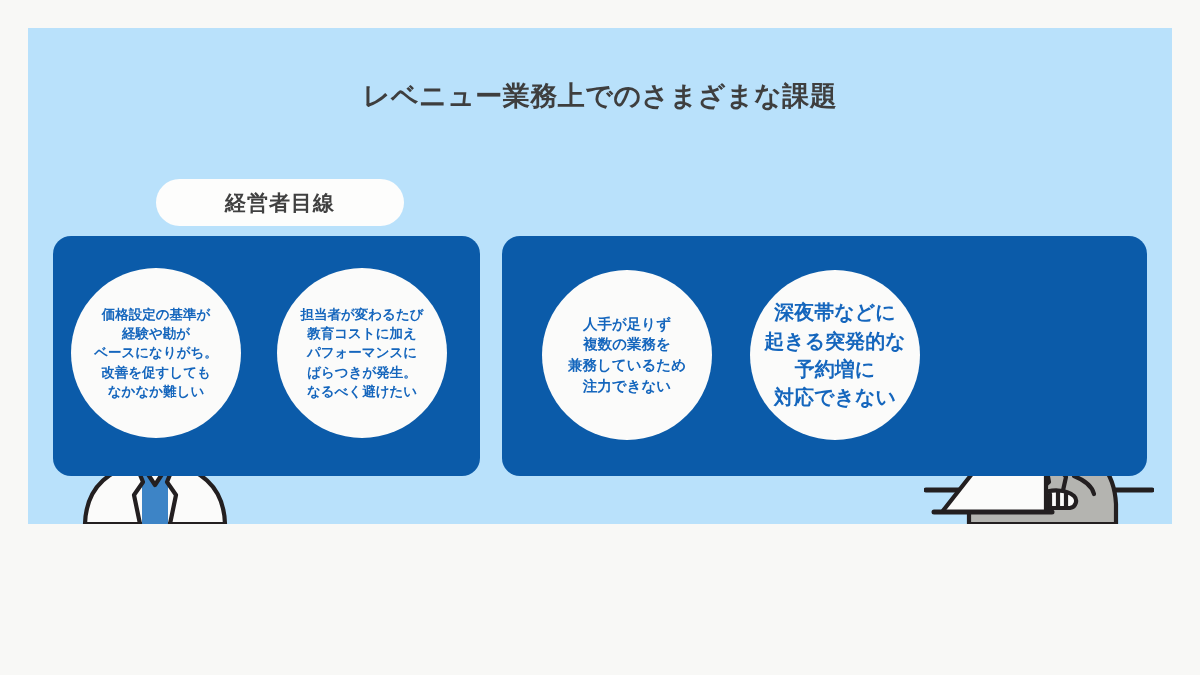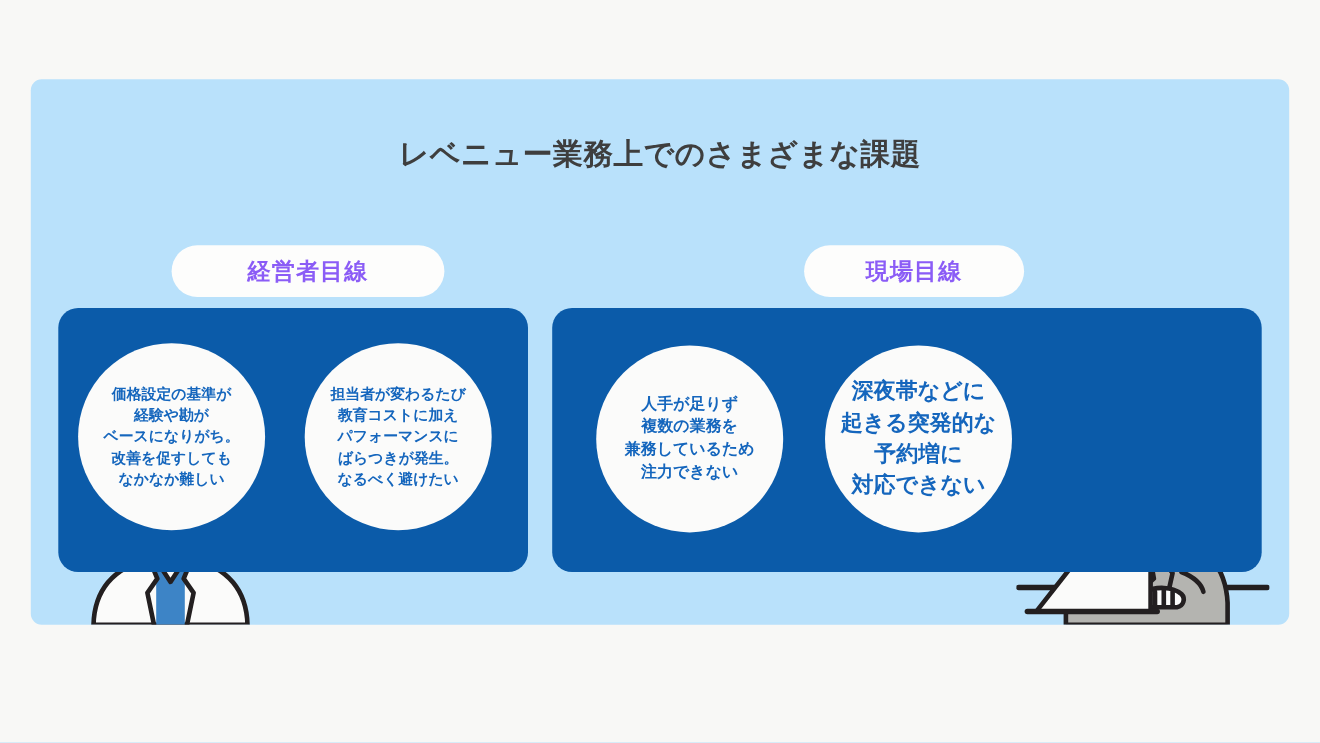--- a/index.html
+++ b/index.html
@@ -14,23 +14,22 @@
     overflow: hidden;
   }
 
   .slide {
     position: absolute;
     left: 28px;
     top: 28px;
     width: 1144px;
     height: 496px;
     background: #b9e1fb;
-    border-radius: 10px;
+    border-radius: 0;
     overflow: hidden;
-    margin-top: 44px;
   }
 
   
   .slide-title {
     position: absolute;
     top: 50px;
     left: 0;
     width: 100%;
     text-align: center;
     font-size: 27px;
@@ -41,21 +40,21 @@
 
   
   .pill {
     position: absolute;
     height: 47px;
     background: #fdfdfc;
     border-radius: 24px;
     display: flex;
     align-items: center;
     justify-content: center;
-    color: #8b5cf6;
+    color: #404040;
     font-size: 21px;
     font-weight: 700;
     letter-spacing: 1px;
     z-index: 4;
   }
   .pill-left  { left: 128px; top: 151px; width: 248px; }
   .pill-right { left: 703px; top: 151px; width: 200px; }
 
   
   .panel {
@@ -125,23 +124,20 @@
 なかなか難しい</span>
   </div>
   <div class="bubble b2">
     <span class="lines">担当者が変わるたび
 教育コストに加え
 パフォーマンスに
 ばらつきが発生。
 なるべく避けたい</span>
   </div>
 
-  <div class="pill pill-right">
-    <span>現場目線</span>
-  </div>
   <div class="panel panel-right"></div>
 
   <div class="bubble b3">
     <span class="lines">人手が足りず
 複数の業務を
 兼務しているため
 注力できない</span>
   </div>
   <div class="bubble b4">
     <span class="lines">深夜帯などに

